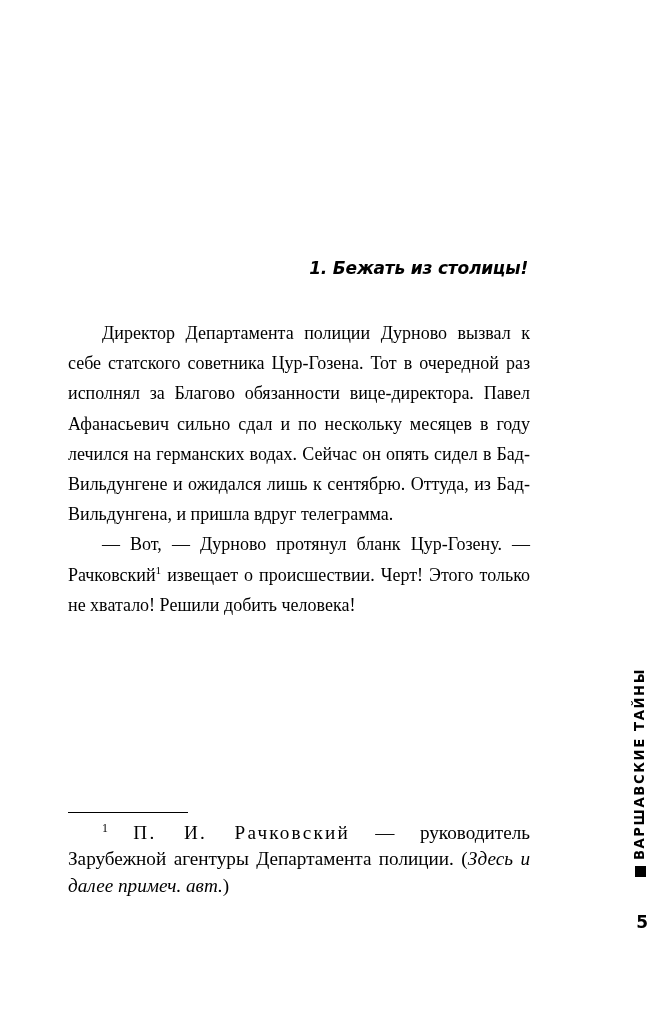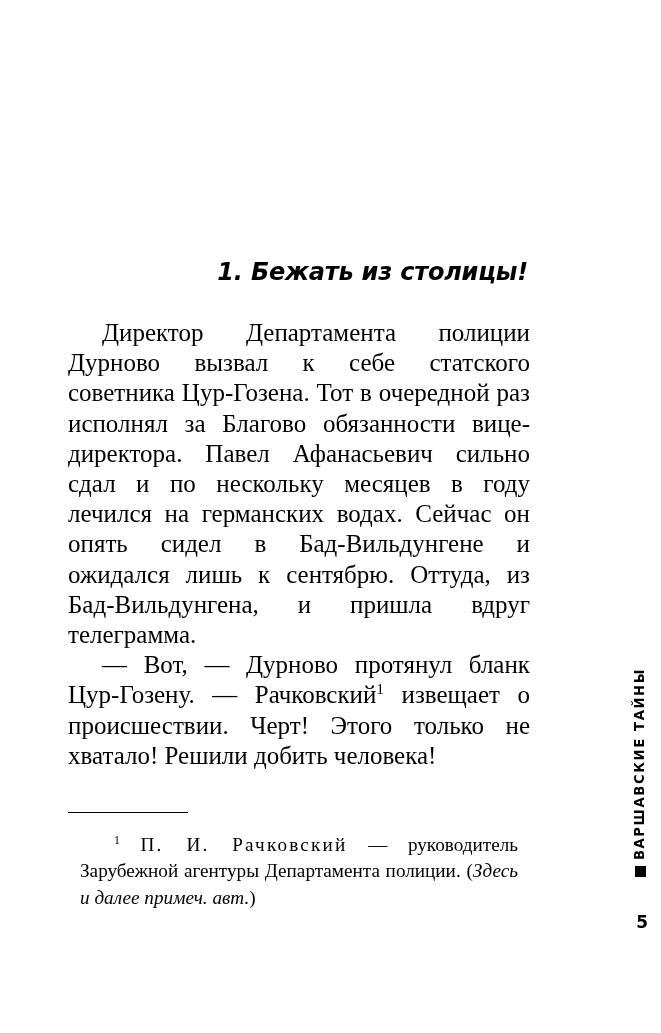--- a/index.html
+++ b/index.html
@@ -21,30 +21,30 @@
   }
   .chapter-title {
     position: absolute;
     left: 68px;
     top: 258px;
     width: 460px;
     text-align: right;
     font-family: "DejaVu Sans", sans-serif;
     font-weight: bold;
     font-style: italic;
-    font-size: 24px;
+    font-size: 17px;
     letter-spacing: -0.2px;
     color: #000;
   }
   .body-text {
     position: absolute;
     left: 68px;
     top: 318px;
     width: 462px;
-    font-size: 25px;
+    font-size: 18px;
     line-height: 30.2px;
     text-align: justify;
     text-justify: inter-word;
     hyphens: manual;
   }
   .body-text p {
     margin: 0;
     text-indent: 34px;
   }
   .body-text p.dash {
@@ -66,21 +66,21 @@
   .footnote {
     position: absolute;
     left: 68px;
     top: 820px;
     width: 462px;
     font-size: 19.2px;
     line-height: 26.4px;
     text-align: justify;
   }
   .footnote p {
-    margin: 12px;
+    margin: 0;
     text-indent: 34px;
   }
   .footnote .spaced {
     letter-spacing: 2.2px;
   }
   .footnote .ital {
     font-style: italic;
   }
   .side-title {
     position: absolute;

